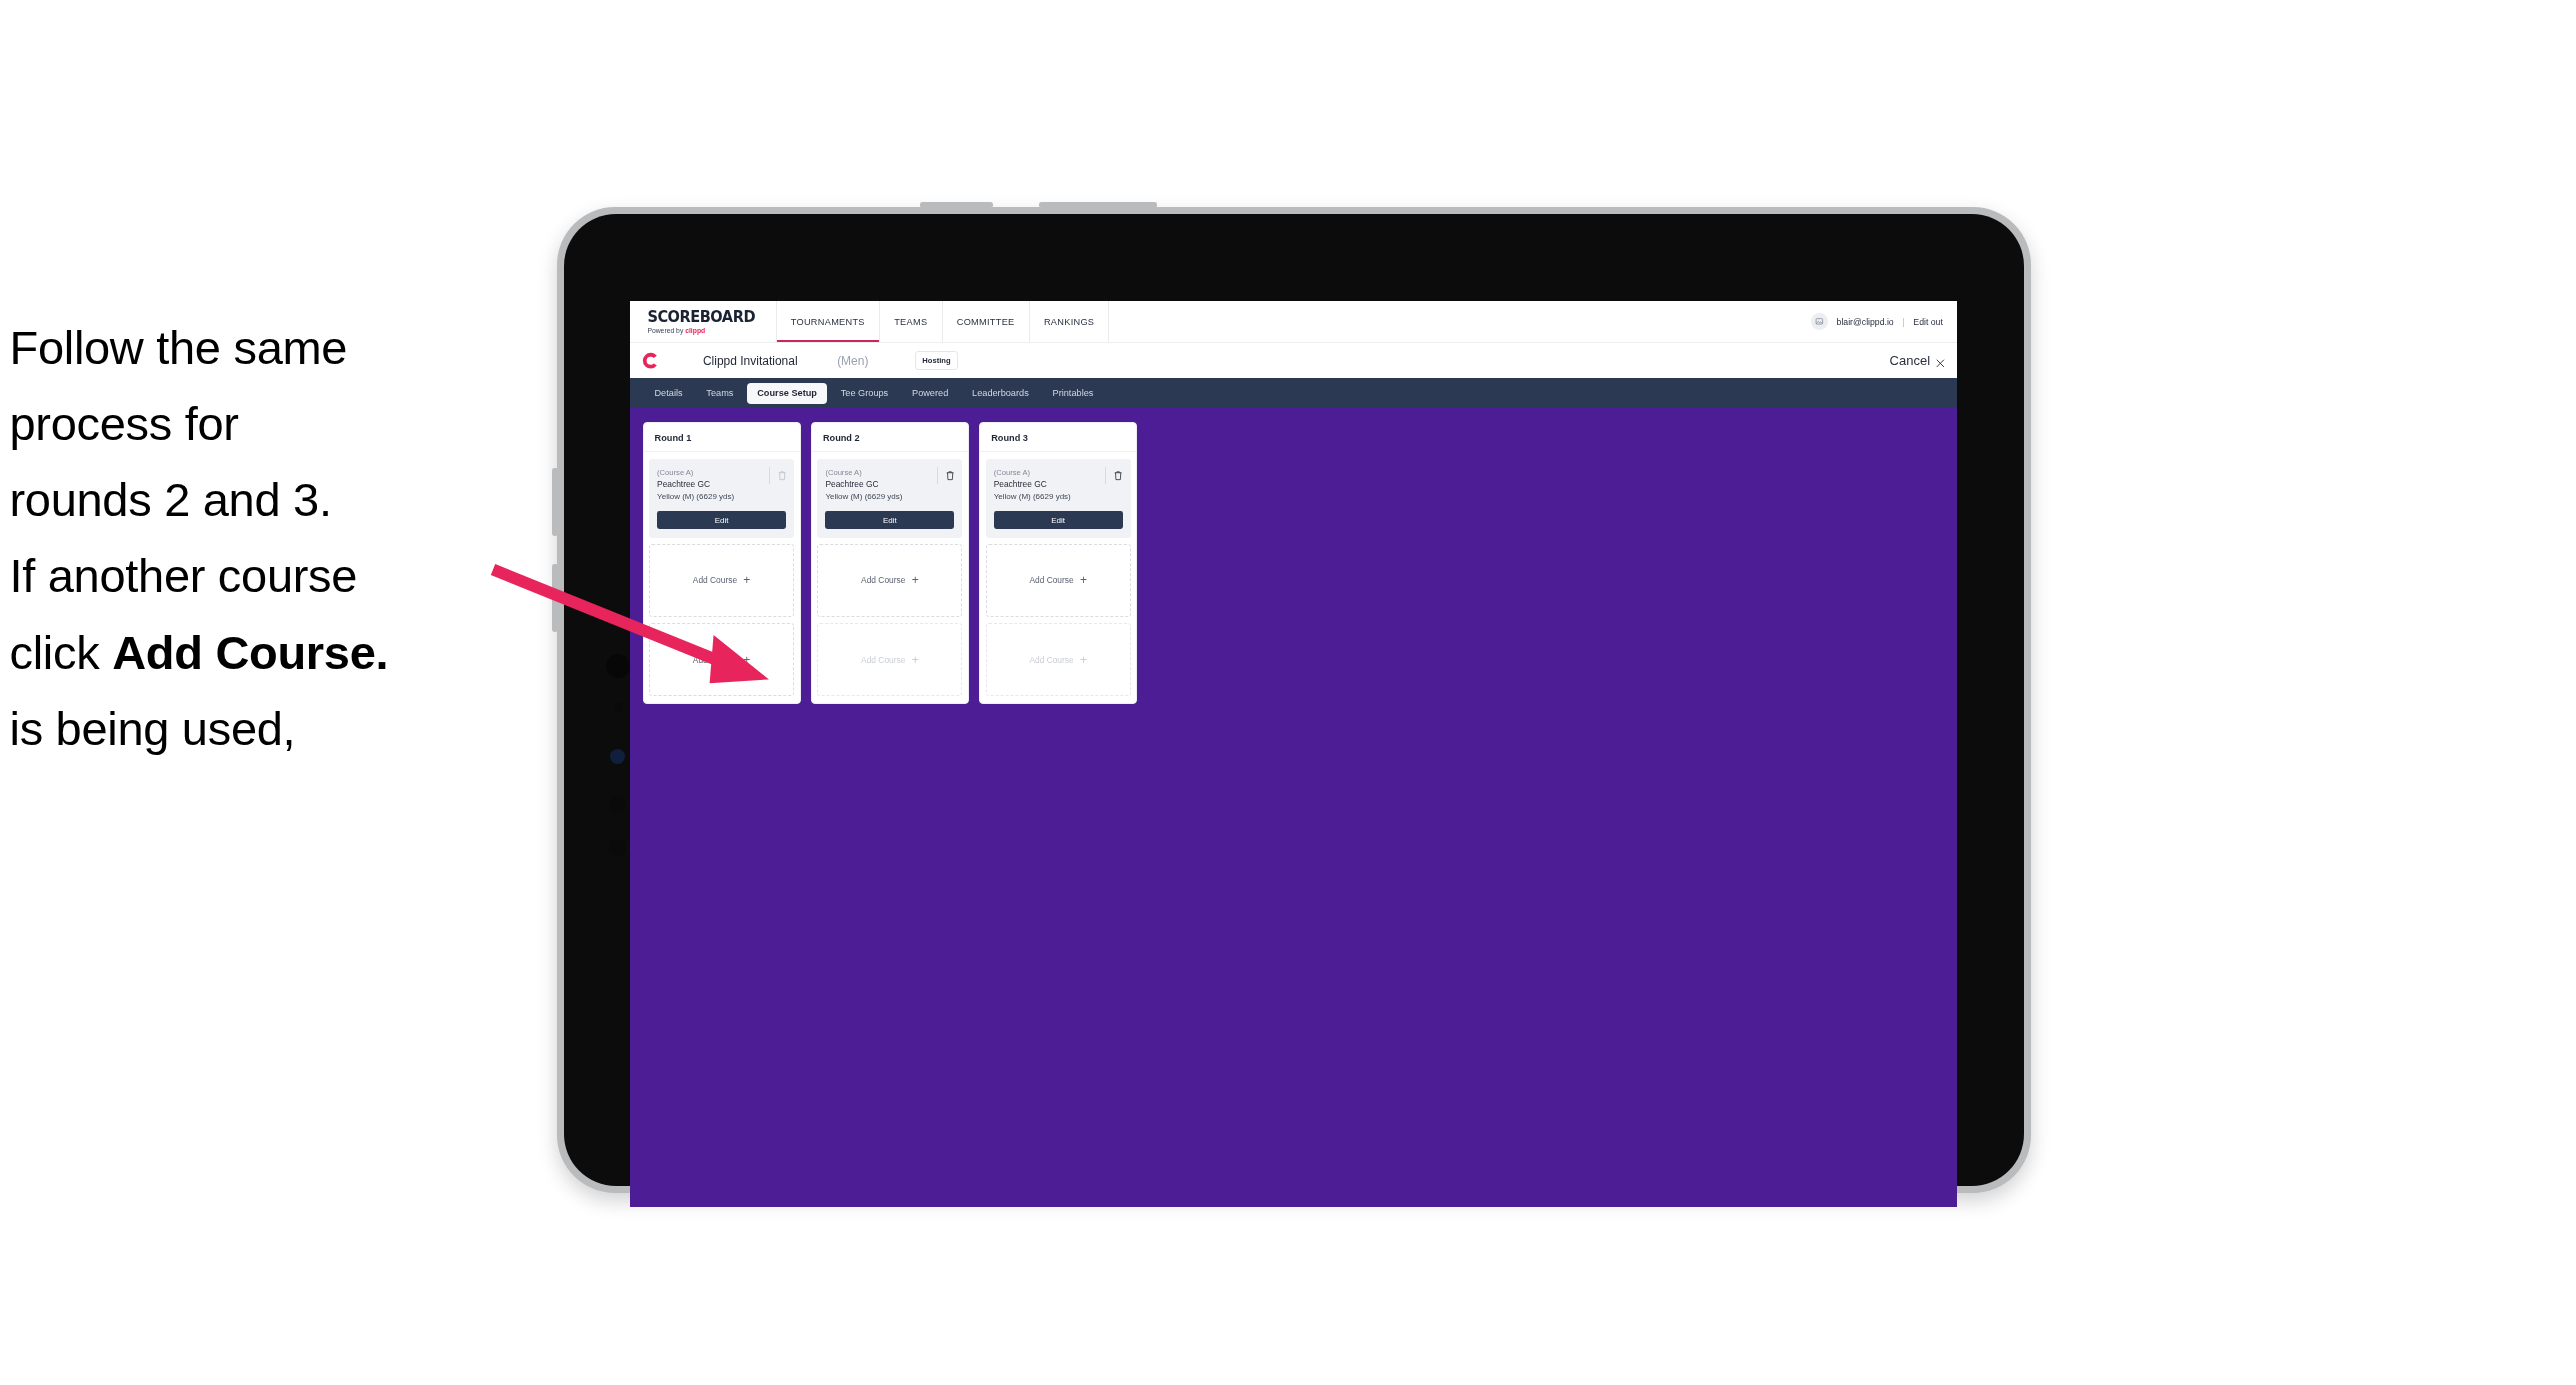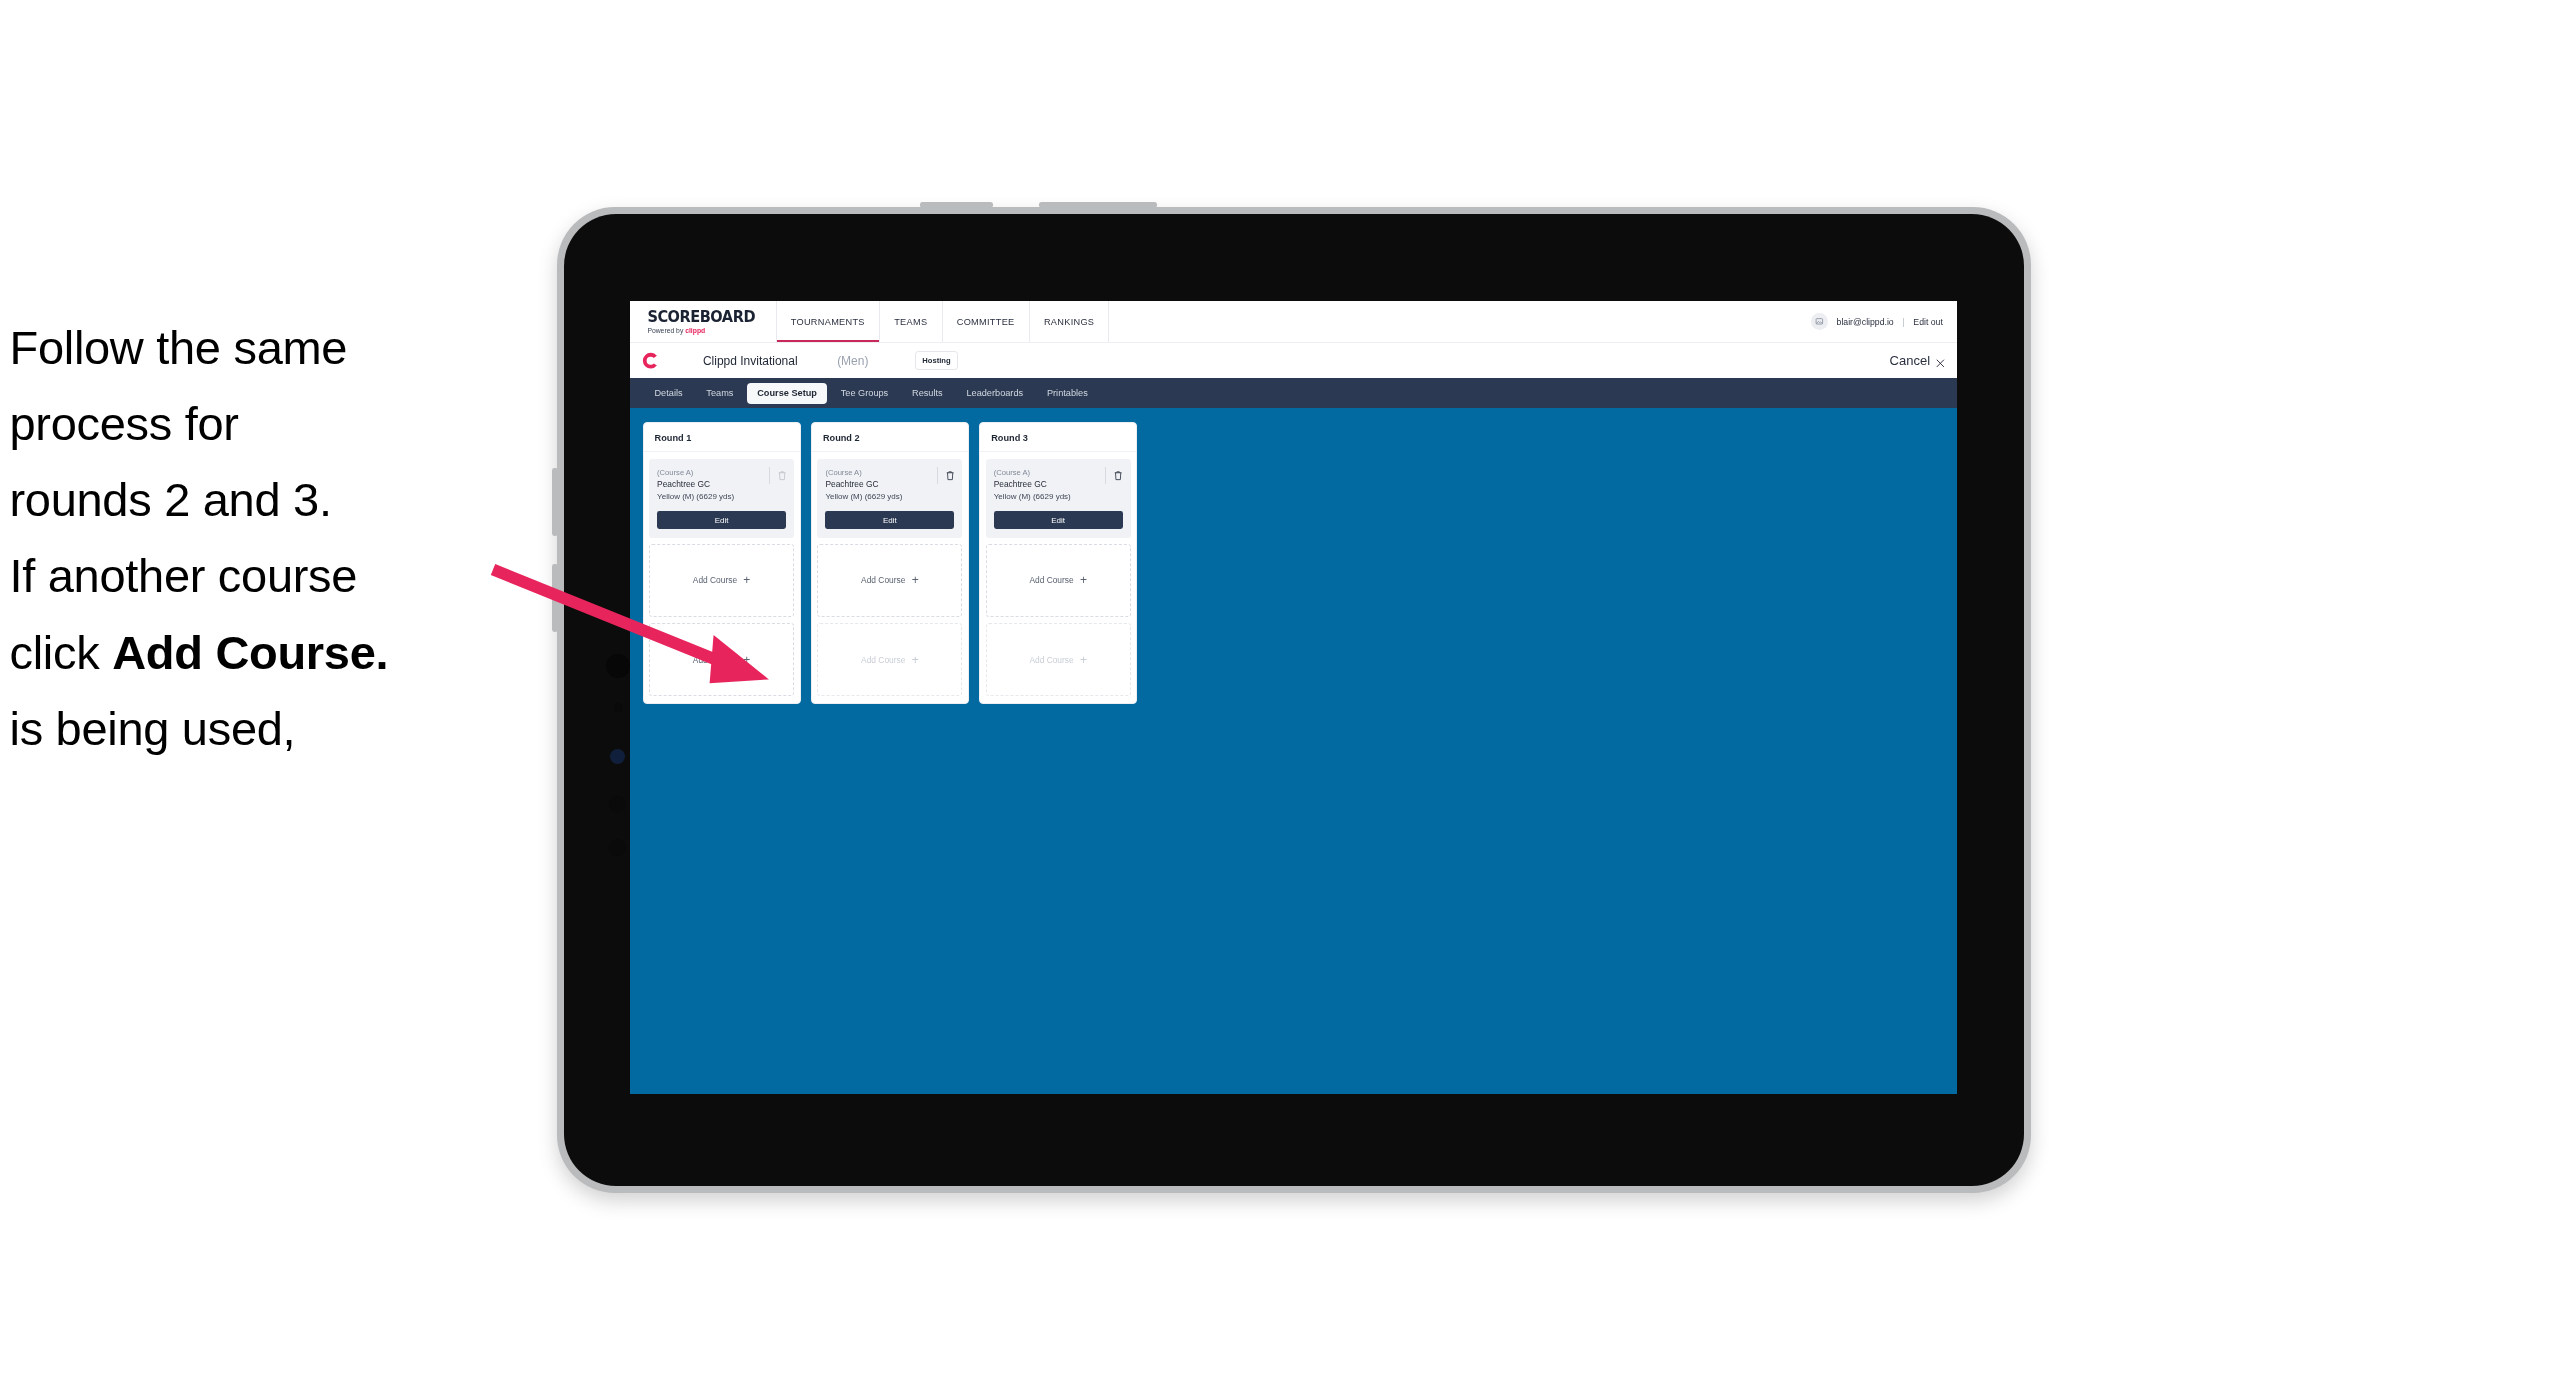--- a/index.html
+++ b/index.html
@@ -51,22 +51,22 @@
   .cam-dot { position: absolute; left: 49px; top: 447px; width: 24px; height: 24px; border-radius: 50%; background: #070707; }
   .cam-dot2 { position: absolute; left: 57px; top: 496px; width: 8.7px; height: 8.7px; border-radius: 50%; background: #0a0a0a; }
   .cam-dot3 { position: absolute; left: 53px; top: 542px; width: 15px; height: 15px; border-radius: 50%; background: #10203c; }
   .cam-dot4 { position: absolute; left: 52px; top: 589px; width: 16.6px; height: 16.6px; border-radius: 50%; background: #0a0a0a; }
   .cam-dot5 { position: absolute; left: 52px; top: 632px; width: 16.6px; height: 16.6px; border-radius: 50%; background: #0a0a0a; }
 
   
   .screen {
     position: absolute;
     left: 630px; top: 301px;
-    width: 1327px; height: 793px;
-    background: #0369a1;
+    width: 1327px; height: 906px;
+    background: #4c1d95;
     overflow: hidden;
   }
 
   
   .topnav {
     height: 41px; background: #ffffff;
     display: flex; align-items: stretch;
     position: relative;
   }
   .brand {
@@ -251,21 +251,21 @@
             <path d="M1 1l10 10M11 1L1 11"></path>
           </svg>
       </div>
     </div>
 
     <div class="tabbar">
       <div class="tab">Details</div>
       <div class="tab">Teams</div>
       <div class="tab active">Course Setup</div>
       <div class="tab">Tee Groups</div>
-      <div class="tab">Results</div>
+      <div class="tab">Powered</div>
       <div class="tab">Leaderboards</div>
       <div class="tab">Printables</div>
     </div>
 
     <div class="content">
 
       <div class="roundcol">
         <div class="round-head">Round 1</div>
         <div class="round-body">
           <div class="coursecard">

